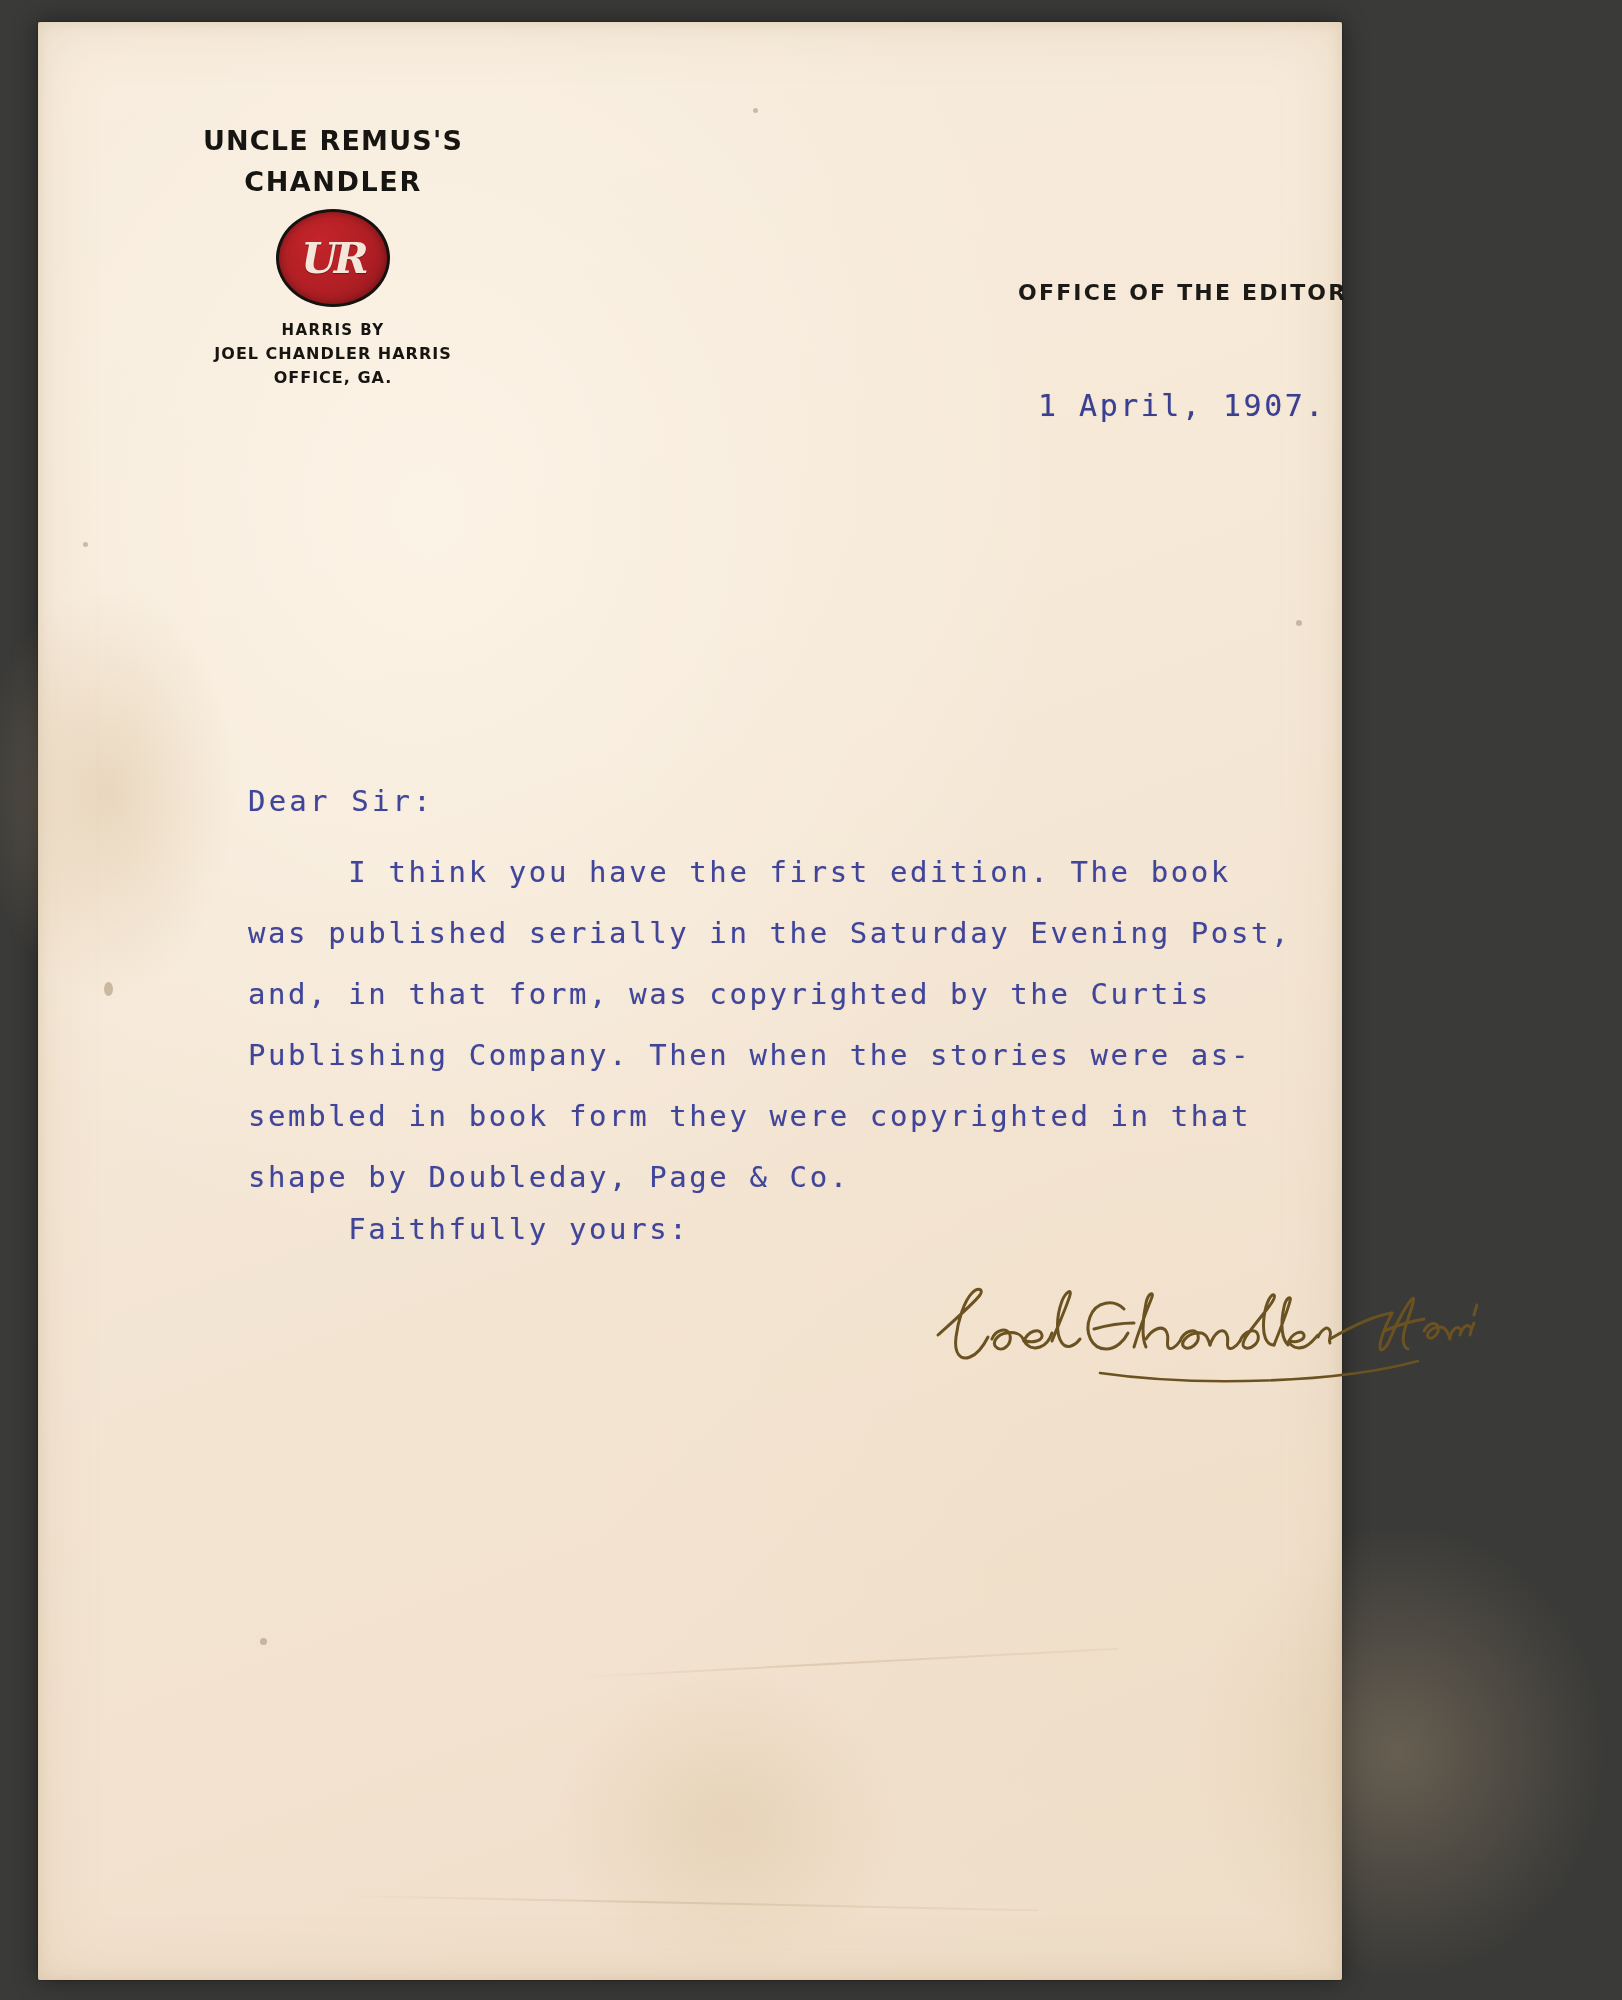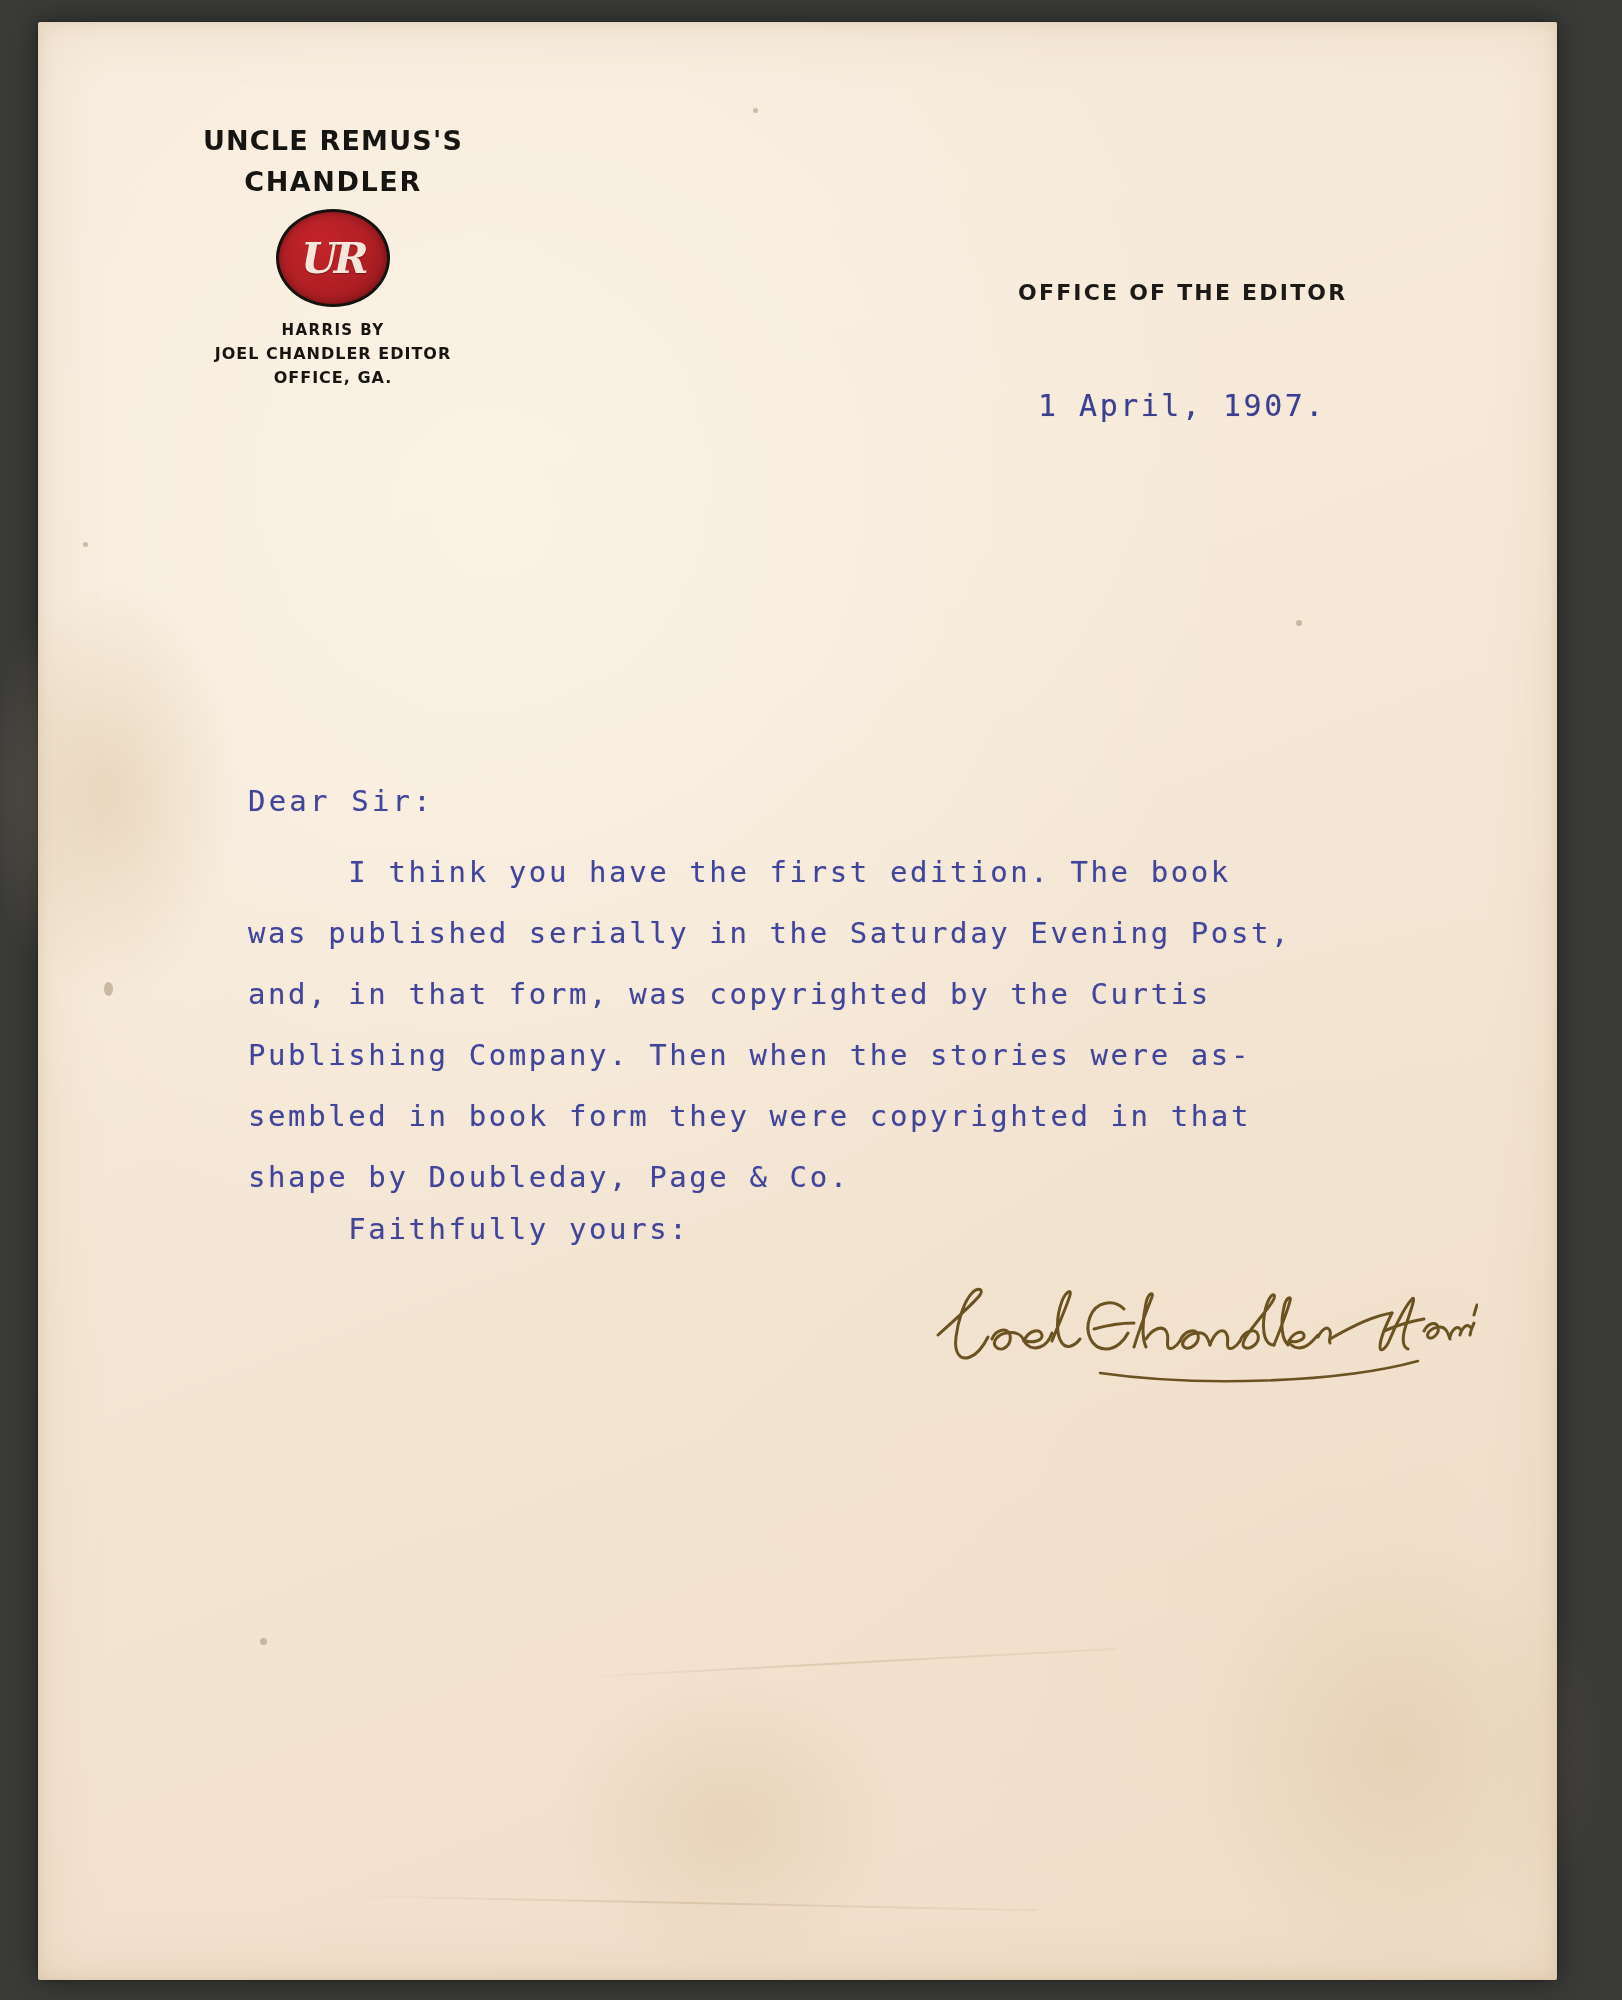--- a/index.html
+++ b/index.html
@@ -19,21 +19,21 @@
     height: 2000px;
     background: #3a3a38;
     overflow: hidden;
   }
 
   
   #sheet {
     position: absolute;
     left: 38px;
     top: 22px;
-    width: 1519px;
+    width: 1304px;
     height: 1958px;
     background:
       radial-gradient(ellipse 70% 55% at 30% 25%, rgba(255,250,240,0.55), rgba(255,250,240,0) 70%),
       radial-gradient(ellipse 60% 50% at 85% 80%, rgba(238,222,198,0.45), rgba(238,222,198,0) 70%),
       linear-gradient(160deg, #f7ebdc 0%, #f6e9d8 35%, #f3e4d2 62%, #efddc8 100%);
     box-shadow: 0 0 2px rgba(0,0,0,0.5), 0 0 26px rgba(0,0,0,0.45);
     border-radius: 2px;
   }
 
   
@@ -231,21 +231,21 @@
 
     <div id="letterhead">
       <div id="lh-title-1">UNCLE REMUS'S</div>
       <div id="lh-title-2">CHANDLER</div>
 
       <div id="lh-emblem">
         <div class="mono">UR</div>
       </div>
 
       <div id="lh-editedby">HARRIS BY</div>
-      <div id="lh-editor">JOEL CHANDLER EDITOR</div>
+      <div id="lh-editor">JOEL CHANDLER HARRIS</div>
       <div id="lh-city">OFFICE, GA.</div>
     </div>
 
     <div id="office-label">OFFICE OF THE EDITOR</div>
     <div id="date-line">1 April, 1907.</div>
 
     <div id="salutation">Dear Sir:</div>
     <div id="body">     I think you have the first edition. The book
 was published serially in the Saturday Evening Post,
 and, in that form, was copyrighted by the Curtis

